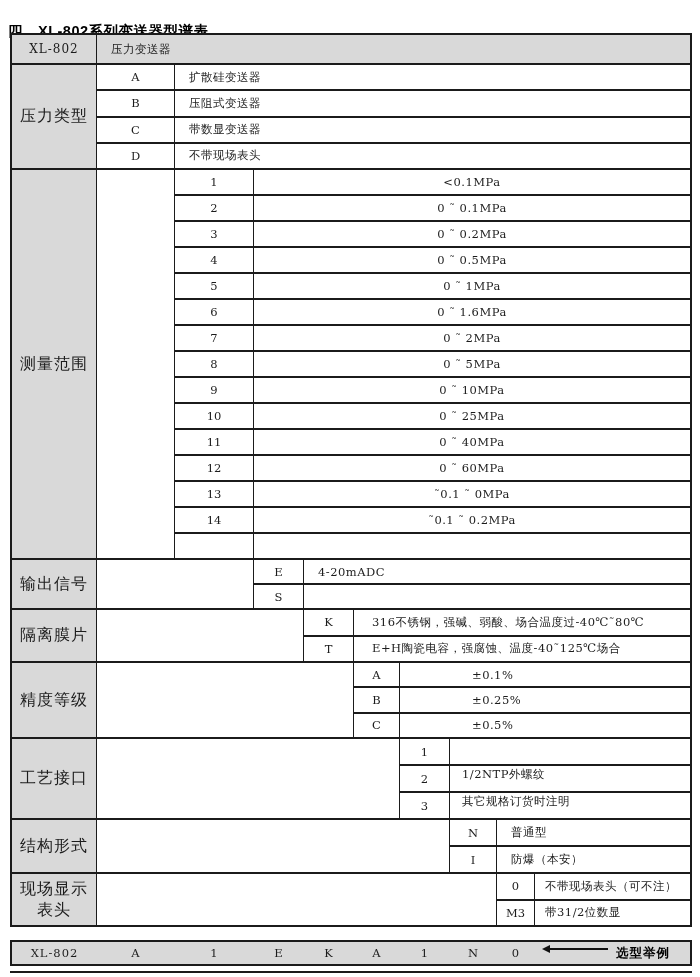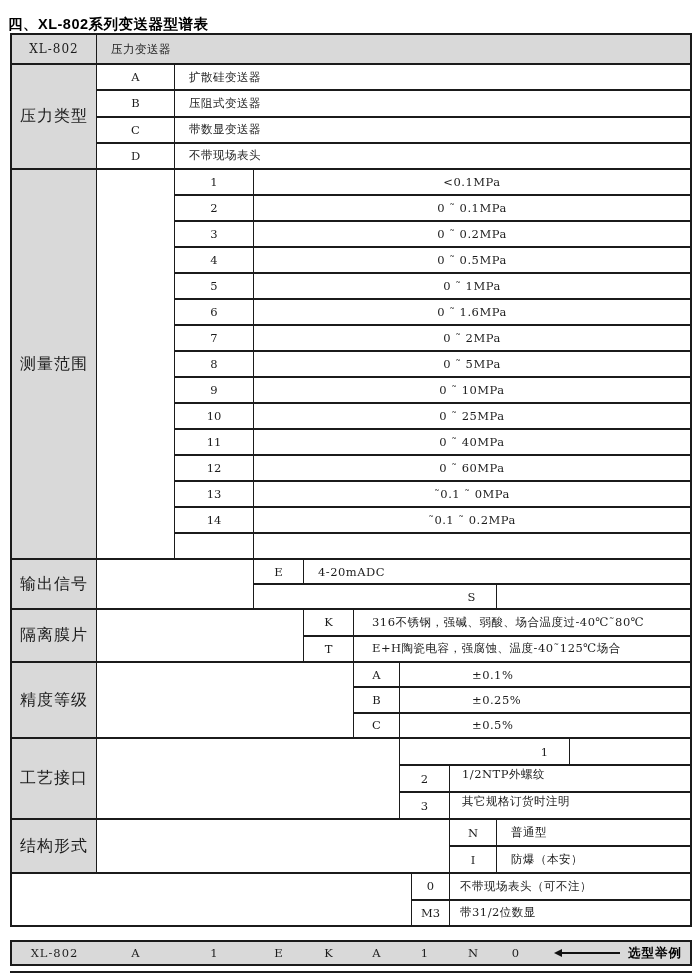--- a/index.html
+++ b/index.html
@@ -5,42 +5,42 @@
   * { box-sizing: border-box; margin: 0; padding: 0; }
   html,body { background:#ffffff; }
   body {
     width:700px; height:977px; position:relative;
     font-family:"DejaVu Serif","Liberation Serif",serif;
     color:#1c1c1c;
   }
   .page { position:absolute; inset:0; background:#fff; }
 
   .doc-title {
-    position:absolute; left:8px; top:15px;
+    position:absolute; left:8px; top:22px;
     font-family:"Liberation Sans","DejaVu Sans",sans-serif;
     font-weight:bold; font-size:14.5px; letter-spacing:0.5px; color:#000;
   }
 
   .maintable {
     position:absolute; left:10px; top:33px; width:682px; height:894px;
     border:2px solid #1b1b1b; background:#fff;
     display:flex; flex-direction:column;
   }
   .section { display:flex; flex-direction:row; width:100%; }
   .section + .section { border-top:2px solid #1b1b1b; }
 
   .cell-label {
     width:85px; flex:0 0 85px; background:#d9d9d9;
     border-right:1px solid #1b1b1b;
     display:flex; align-items:center; justify-content:center;
     font-size:16px; letter-spacing:1px; text-align:center;
   }
   .spacer { flex:0 0 auto; border-right:1px solid #1b1b1b; background:#fff; }
   .rows { flex:1 1 auto; display:flex; flex-direction:column; }
-  .row { flex:1 1 0; display:flex; flex-direction:row; min-height:0;justify-content:center; }
+  .row { flex:1 1 0; display:flex; flex-direction:row; min-height:0; }
   .row + .row { border-top:2px solid #1b1b1b; }
 
   .code {
     flex:0 0 auto; border-right:1px solid #1b1b1b;
     display:flex; align-items:center; justify-content:center;
     font-size:11.5px;
   }
   .desc {
     flex:1 1 auto; display:flex; align-items:center;
     font-size:11.5px; letter-spacing:0.5px; overflow:hidden;
@@ -101,22 +101,22 @@
   
   .example-bar {
     position:absolute; left:10px; top:940px; width:682px; height:26px;
     background:#d9d9d9; border:2px solid #1b1b1b;
     display:flex; align-items:center;
   }
   .ex-cell {
     flex:0 0 auto; text-align:center; font-size:11.5px; letter-spacing:1px;
   }
   .ex-tail {
-    flex:1 1 auto; display:flex; align-items:center; justify-content:flex-end;
-    gap:8px; padding-right:8px;
+    flex:1 1 auto; display:flex; align-items:flex-start; justify-content:flex-end;
+    gap:8px; padding-right:20px;
   }
   .arrow { display:flex; align-items:center; }
   .arrow .head {
     width:0; height:0;
     border-top:4px solid transparent; border-bottom:4px solid transparent;
     border-right:8px solid #111;
   }
   .arrow .shaft { width:58px; height:2px; background:#111; }
   .ex-label {
     font-family:"Liberation Sans","DejaVu Sans",sans-serif;
@@ -309,20 +309,21 @@
           <div class="desc desc-left">普通型</div>
         </div>
         <div class="row">
           <div class="code">I</div>
           <div class="desc desc-left">防爆（本安）</div>
         </div>
       </div>
     </div>
 
     <div class="section sec-display">
+      <div class="cell-label">现场显示表头</div>
       <div class="spacer"></div>
       <div class="rows">
         <div class="row">
           <div class="code">0</div>
           <div class="desc">不带现场表头（可不注）</div>
         </div>
         <div class="row">
           <div class="code">M3</div>
           <div class="desc">带31/2位数显</div>
         </div>

